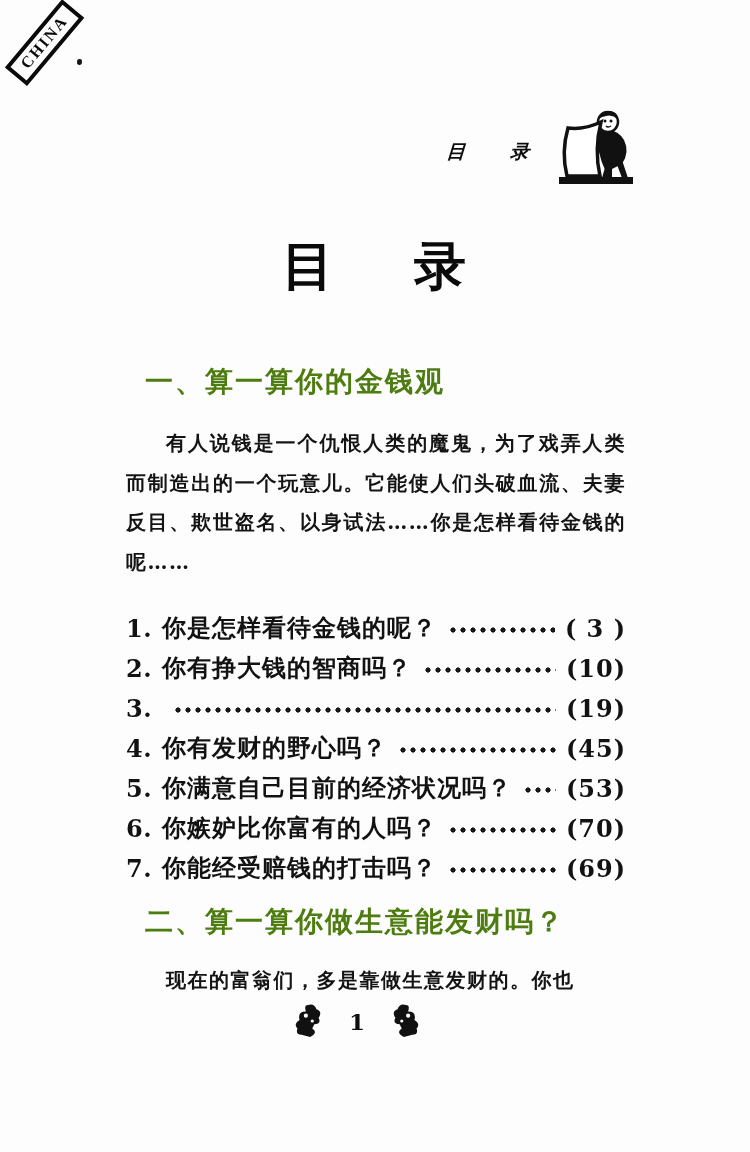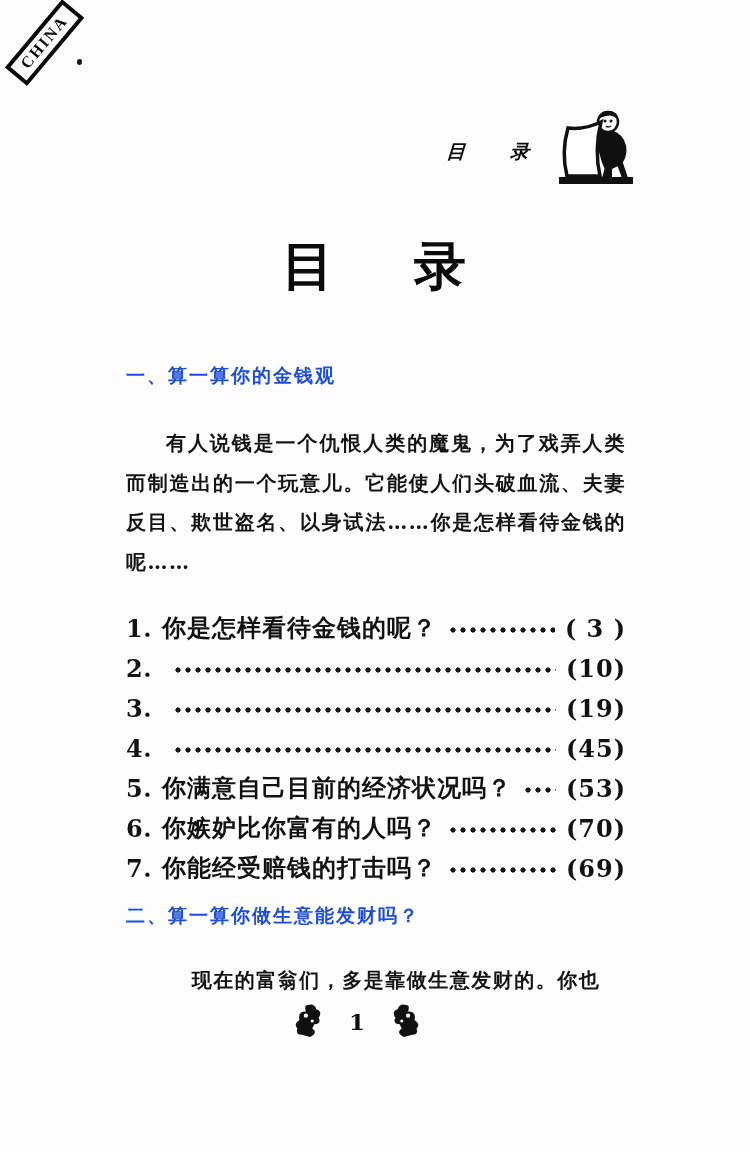--- a/index.html
+++ b/index.html
@@ -76,39 +76,40 @@
     color: #0a0a0a;
     font-family: "DejaVu Serif", "Liberation Serif", serif;
   }
 
   
   .col { position: absolute; left: 126px; width: 500px; }
 
   .section-heading {
     font-family: "Liberation Sans", sans-serif;
     font-weight: bold;
-    font-size: 19px;
+    font-size: 28px;
     letter-spacing: 2px;
-    color: #1d4ed8;
+    color: #4d7c0f;
     white-space: nowrap;
+    margin-left: 19px;
   }
   .heading-1 { top: 363px; }
   .heading-2 { top: 903px; }
 
   .intro {
     font-size: 20px;
     font-weight: bold;
     line-height: 39.5px;
     letter-spacing: 1.5px;
     text-align: justify;
     text-indent: 2em;
     color: #141414;
   }
   .intro-1 { top: 424px; }
-  .intro-2 { top: 961px; white-space: nowrap; text-align: center; }
+  .intro-2 { top: 961px; white-space: nowrap; text-align: left; }
 
   
   .toc { top: 608px; }
   .toc-row {
     display: flex;
     align-items: center;
     height: 40px;
     font-size: 24px;
     font-weight: bold;
     letter-spacing: 0.5px;
@@ -184,30 +185,32 @@
 
   <div class="toc col">
     <div class="toc-row">
       <span class="toc-num">1.</span>
       <span class="toc-label">你是怎样看待金钱的呢？</span>
       <span class="toc-leader"></span>
       <span class="toc-page">( 3 )</span>
     </div>
     <div class="toc-row">
       <span class="toc-num">2.</span>
+      <span class="toc-label">你有挣大钱的智商吗？</span>
       <span class="toc-leader"></span>
       <span class="toc-page">(10)</span>
     </div>
     <div class="toc-row">
       <span class="toc-num">3.</span>
       <span class="toc-leader"></span>
       <span class="toc-page">(19)</span>
     </div>
     <div class="toc-row">
       <span class="toc-num">4.</span>
+      <span class="toc-label">你有发财的野心吗？</span>
       <span class="toc-leader"></span>
       <span class="toc-page">(45)</span>
     </div>
     <div class="toc-row">
       <span class="toc-num">5.</span>
       <span class="toc-label">你满意自己目前的经济状况吗？</span>
       <span class="toc-leader"></span>
       <span class="toc-page">(53)</span>
     </div>
     <div class="toc-row">

